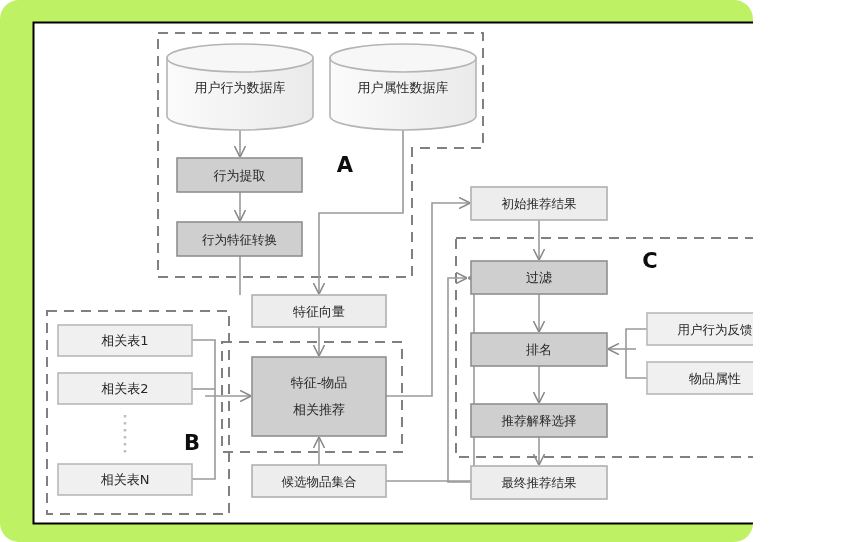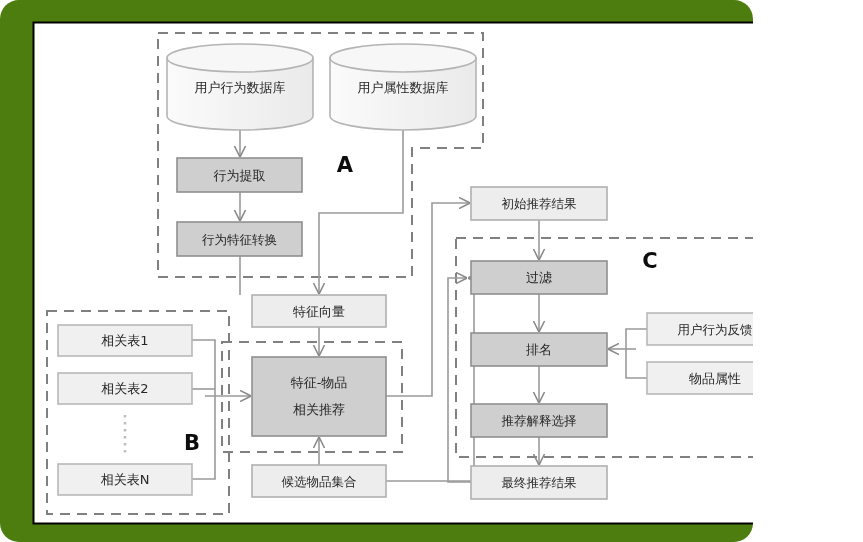--- a/index.html
+++ b/index.html
@@ -4,21 +4,21 @@
 <style>
   html, body {
     margin: 0;
     padding: 0;
     background: #ffffff;
   }
   #page {
     position: relative;
     width: 753px;
     height: 542px;
-    background: #4d7c0f;
+    background: #bef264;
     font-family: "DejaVu Sans", "Liberation Sans", sans-serif;
     overflow: hidden;
     border-radius: 19px;
   }
   svg { display: block; }
   .node-text {
     font-family: "DejaVu Sans", "Liberation Sans", sans-serif;
     font-size: 13px;
     fill: #262626;
     text-anchor: middle;

